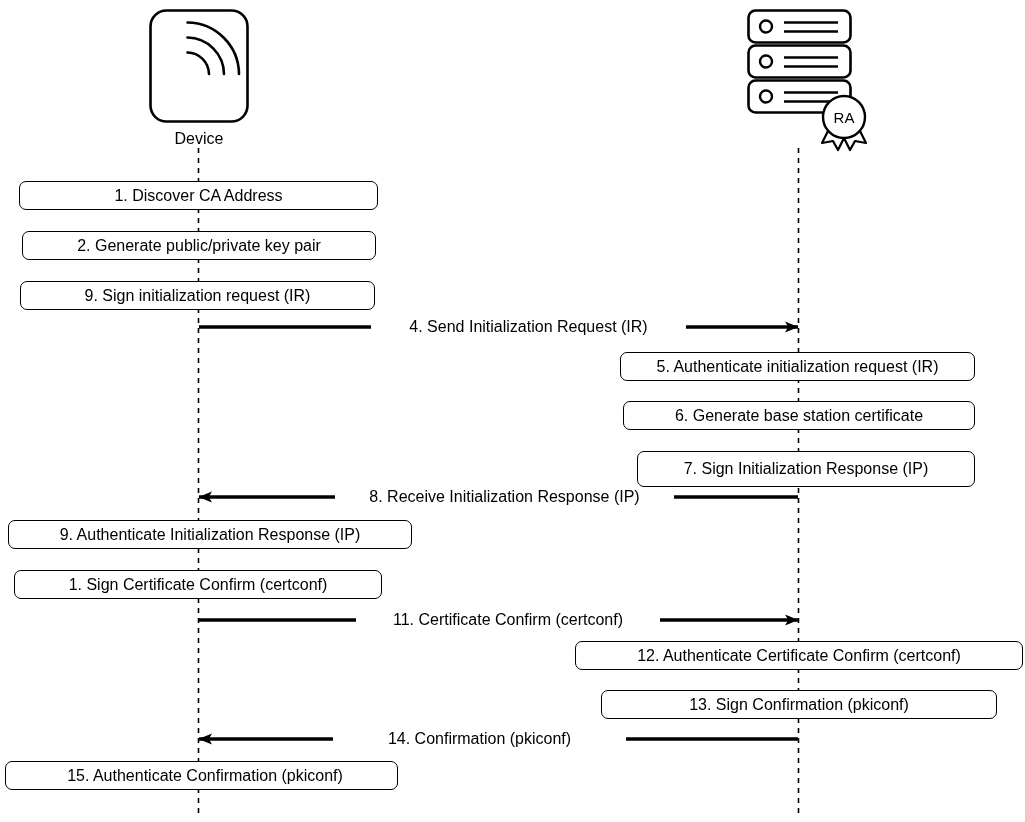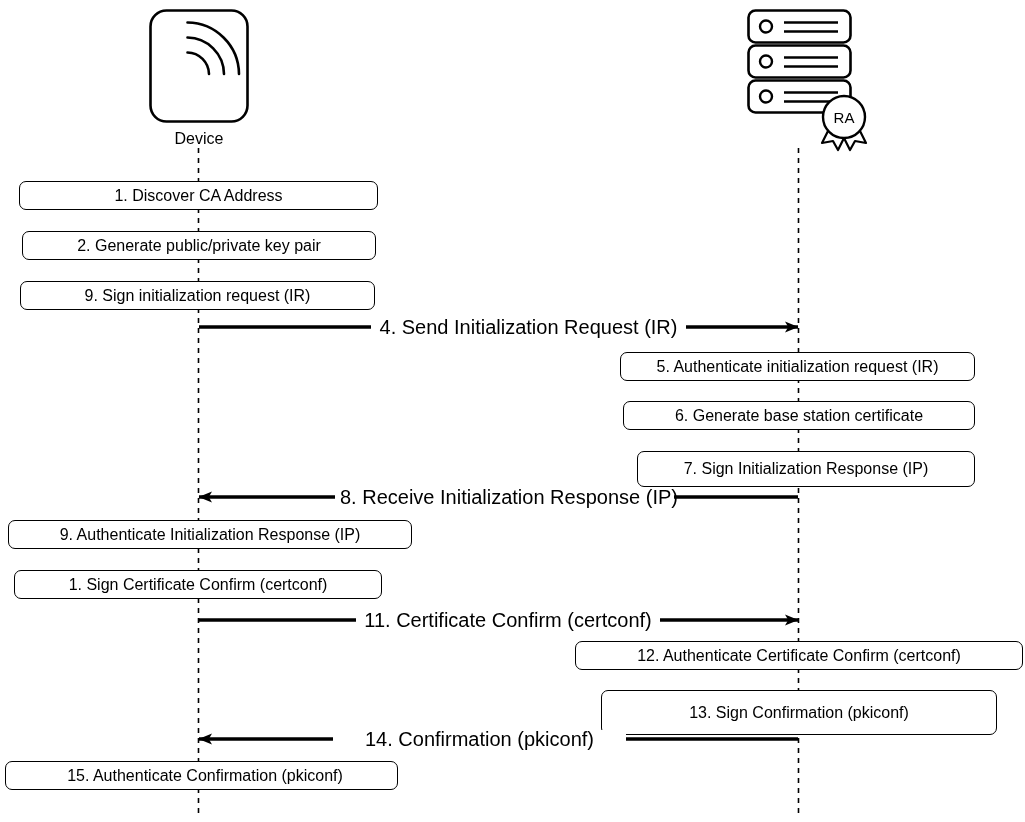--- a/index.html
+++ b/index.html
@@ -42,21 +42,21 @@
     font-size: 16px;
     display: flex;
     align-items: center;
     justify-content: center;
     white-space: nowrap;
     z-index: 5;
     padding: 0 8px;
   }
   .msg-label {
     position: absolute;
-    font-size: 20px;
+    font-size: 16px;
     color: #000000;
     background: #ffffff;
     white-space: nowrap;
     text-align: center;
     line-height: 18px;
     z-index: 6;
     padding: 0 5px;
   }
 </style>
 </head>
@@ -144,21 +144,21 @@
   <div class="step-box" style="left:623px; top:401px; width:352px; height:29px;">6. Generate base station certificate</div>
 
   <div class="step-box" style="left:637px; top:451px; width:338px; height:36px;">7. Sign Initialization Response (IP)</div>
 
   <div class="step-box" style="left:8px; top:520px; width:404px; height:29px;">9. Authenticate Initialization Response (IP)</div>
 
   <div class="step-box" style="left:14px; top:570px; width:368px; height:29px;">1. Sign Certificate Confirm (certconf)</div>
 
   <div class="step-box" style="left:575px; top:641px; width:448px; height:29px;">12. Authenticate Certificate Confirm (certconf)</div>
 
-  <div class="step-box" style="left:601px; top:690px; width:396px; height:45px;">13. Sign Confirmation (pkiconf)</div>
+  <div class="step-box" style="left:601px; top:690px; width:396px; height:29px;">13. Sign Confirmation (pkiconf)</div>
 
   <div class="step-box" style="left:5px; top:761px; width:393px; height:29px;padding-left:15px;">15. Authenticate Confirmation (pkiconf)</div>
 
   <div class="msg-label" style="left:371px; top:318px; width:305px;">4. Send Initialization Request (IR)</div>
 
   <div class="msg-label" style="left:335px; top:488px; width:329px;">8. Receive Initialization Response (IP)</div>
 
   <div class="msg-label" style="left:356px; top:611px; width:294px;">11. Certificate Confirm (certconf)</div>
 
   <div class="msg-label" style="left:333px; top:730px; width:283px;">14. Confirmation (pkiconf)</div>

